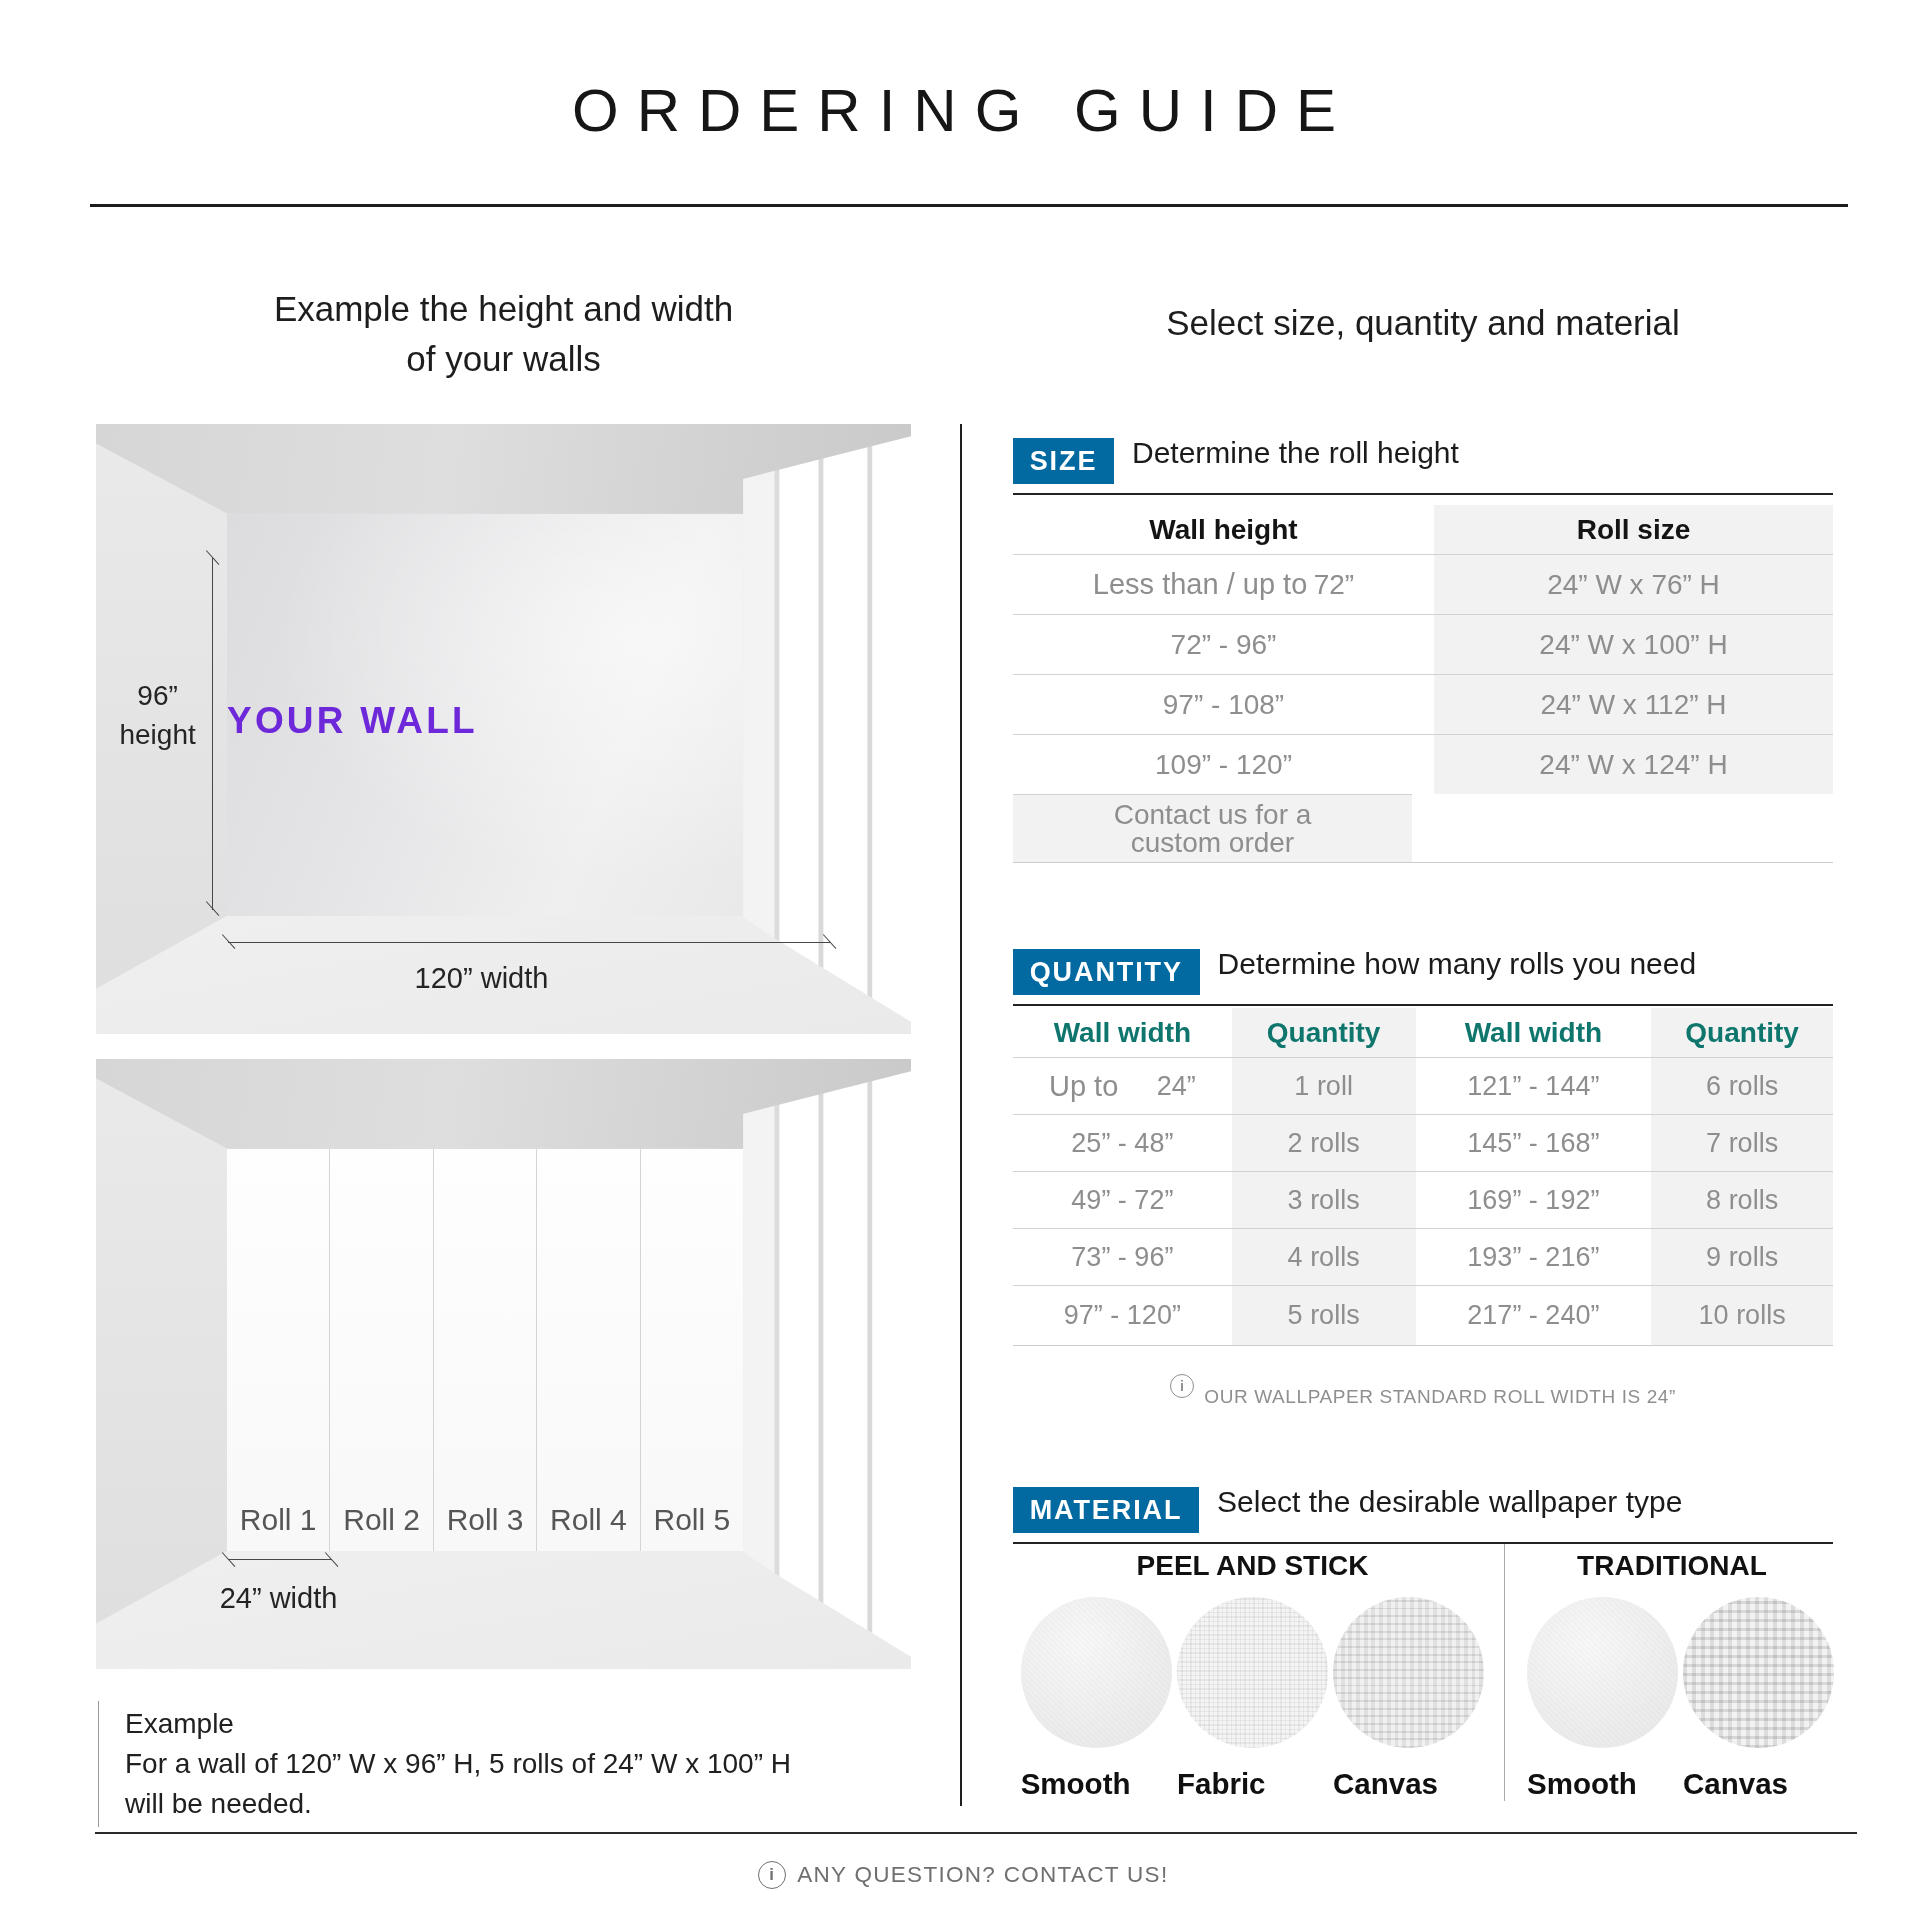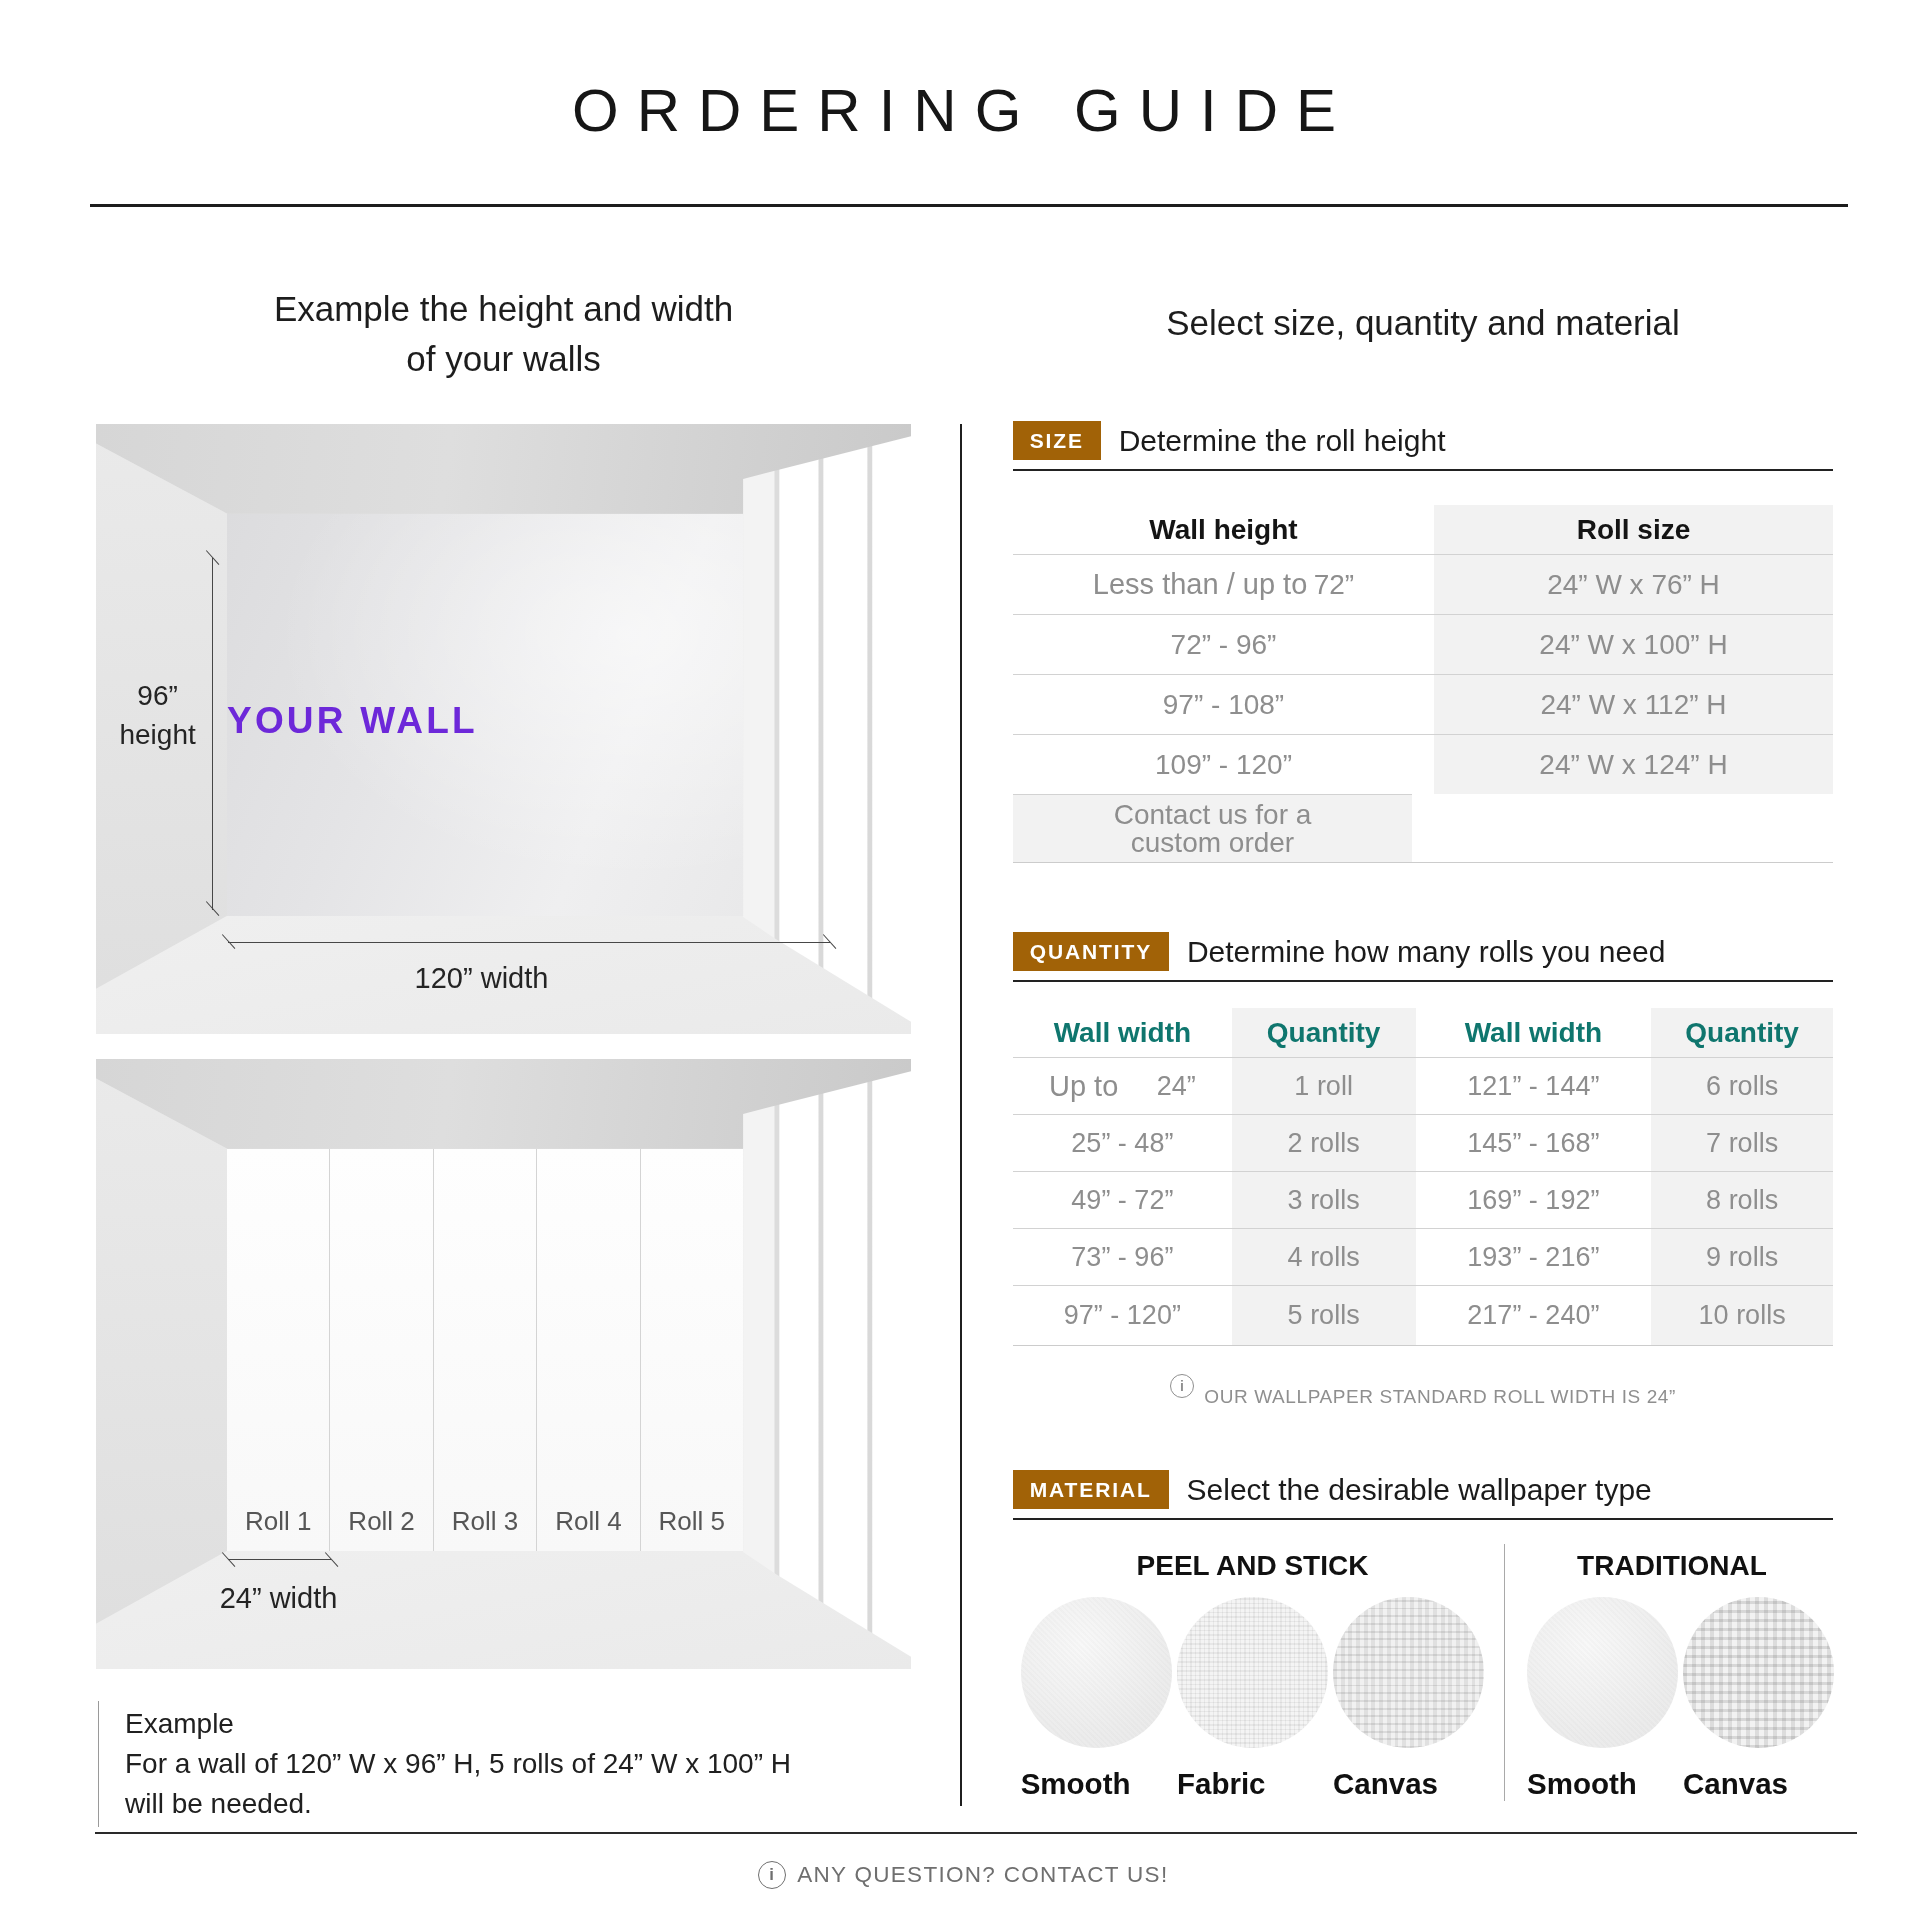--- a/index.html
+++ b/index.html
@@ -19,22 +19,22 @@
 
   
   .left-heading{left:96px;top:284px;width:815px;text-align:center;
     font-size:35px;line-height:50px;color:#1d1d1d;}
   .right-heading{left:1013px;top:303px;width:820px;text-align:center;
     font-size:35px;color:#1d1d1d;}
 
   
   .section-head{left:1013px;width:820px;display:flex;align-items:center;gap:18px;
     border-bottom:2.6px solid #222222;padding-bottom:9px;}
-  .badge{background:#a16207;color:#ffffff;font-size:21px;font-weight:700;
-    letter-spacing:1.9px;padding:7.7px 16.7px;display:inline-block;}
+  .badge{background:#0369a1;color:#ffffff;font-size:27px;font-weight:700;
+    letter-spacing:1.9px;padding:7.7px 16.7px;display:inline-block;margin-top:17px;}
   .section-sub{font-size:30px;color:#1b1b1b;}
 
   
   .size-table{left:1013px;top:505px;width:820px;}
   .st-hrow,.st-row{display:flex;}
   .st-c1{width:421px;}
   .st-c2{width:399px;background:#f2f2f2;}
   .st-hrow > div{height:49px;display:flex;align-items:center;justify-content:center;
     font-size:28px;font-weight:700;color:#141414;}
   .st-row > div{display:flex;align-items:center;justify-content:center;
@@ -115,21 +115,21 @@
       #ffffff 89.3%,#ffffff 94.6%,
       #d9d9d9 94.7%,#d9d9d9 95.2%,
       #ffffff 95.3%,#ffffff 100%);}
   .wall-text{left:131px;top:276px;width:516px;font-size:37px;
     font-weight:700;letter-spacing:3.2px;color:#6d28d9;}
   .rolls{left:131px;top:90px;width:516px;height:402px;display:flex;}
   .panel{flex:1;position:relative;background:linear-gradient(180deg,#fefefe,#f8f8f8);
     border-right:1.3px solid #d4d4d4;}
   .panel:last-child{border-right:none;}
   .panel-label{position:absolute;left:0;bottom:14px;width:100%;text-align:center;
-    font-size:26px;color:#565656;}
+    font-size:30px;color:#565656;}
 
   .dim-line{background:#474747;}
   .tick{width:19px;height:1.3px;background:#474747;transform:rotate(48deg);}
   .v-dim{left:116px;top:134px;width:1.3px;height:352px;}
   .v-tick-top{left:107px;top:133px;}
   .v-tick-bot{left:107px;top:484px;}
   .h-dim-1{left:132px;top:518px;width:602px;height:1.3px;}
   .h-tick-l1{left:123px;top:517px;}
   .h-tick-r1{left:724px;top:517px;}
   .height-label{left:5.1px;top:252px;width:113px;text-align:center;font-size:28px;

